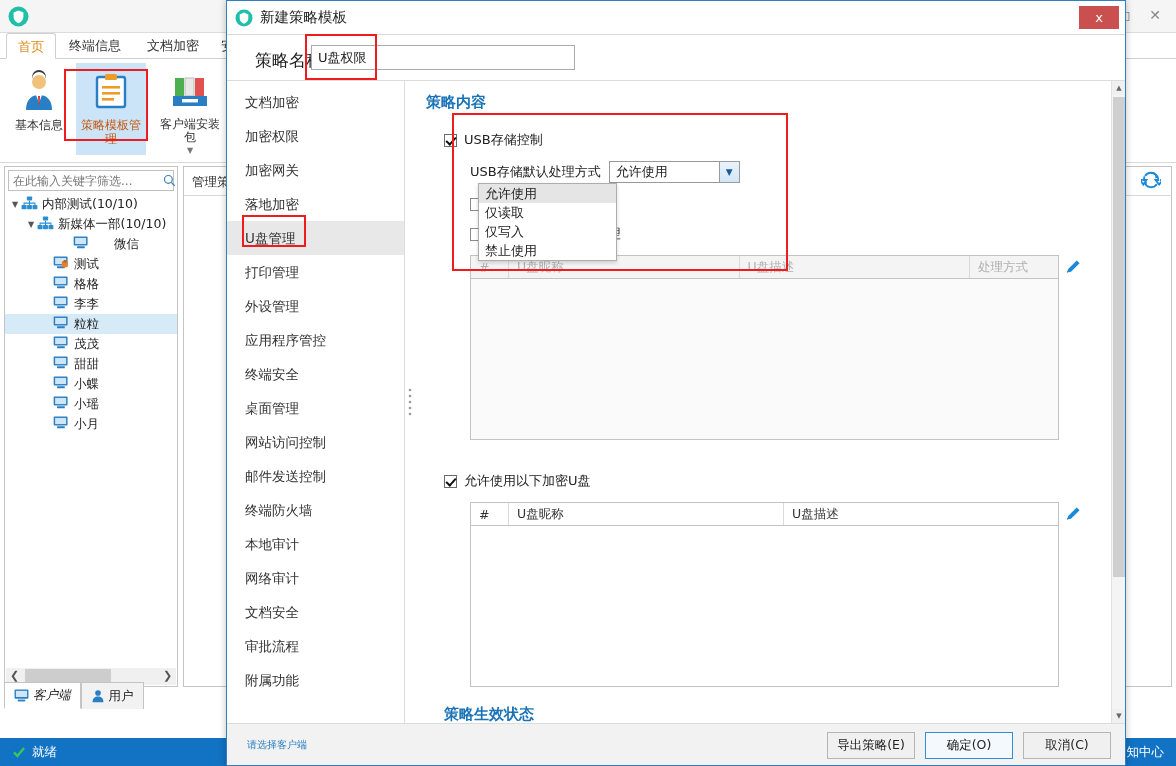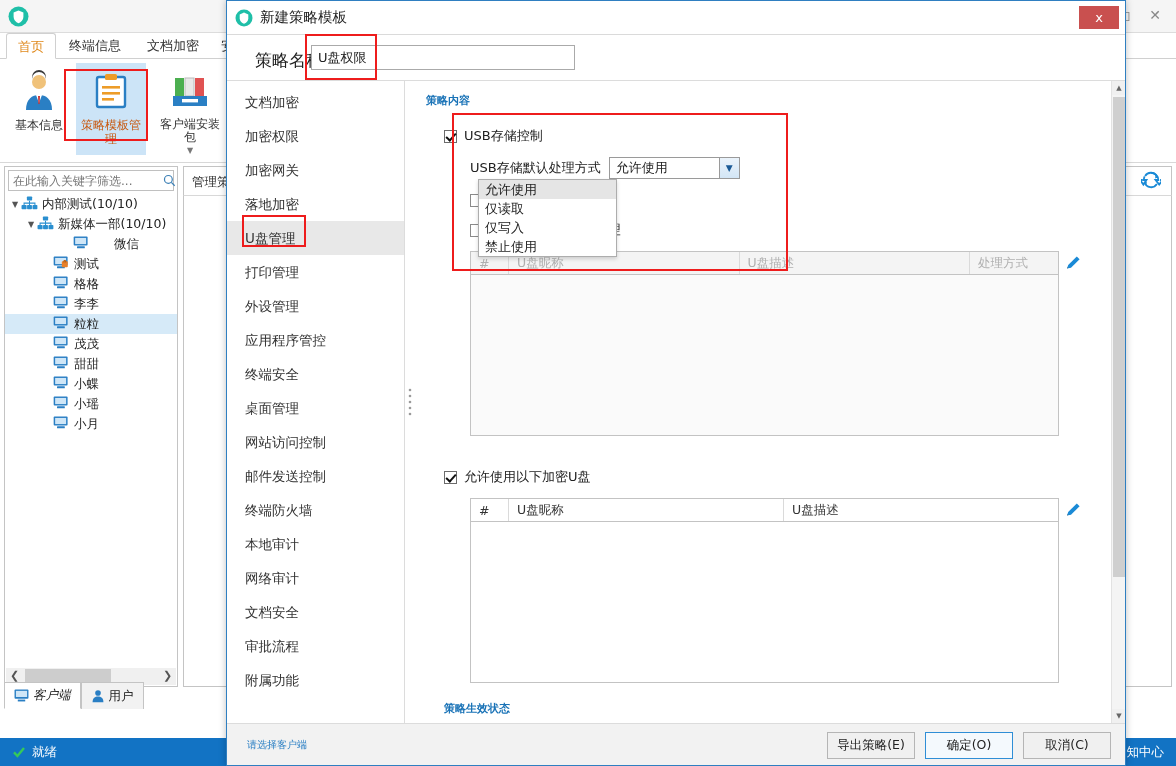--- a/index.html
+++ b/index.html
@@ -165,21 +165,21 @@
 
   .drag-dots {
     width: 9px; display: flex; align-items: center; justify-content: center;
     color: #999; font-size: 9px; letter-spacing: 0; flex-shrink: 0;
     background: #fff;
   }
 
   .content-col { flex: 1; position: relative; overflow: hidden; background: #fff; }
   .content-inner { position: absolute; left: 0; top: 0; right: 14px; bottom: 0; padding: 12px 14px 0 12px; }
 
-  .sect-title { color: #1a73b7; font-size: 11px; font-weight: bold; margin-bottom: 9px; }
+  .sect-title { color: #1a73b7; font-size: 15px; font-weight: bold; margin-bottom: 9px; }
   .sect-title.second { margin-top: 8px; }
 
   .hl-box { position: relative; padding: 10px 12px 10px 18px; }
 
   .cb-row { display: flex; align-items: center; margin-bottom: 12px; font-size: 13px; }
   .cbx {
     width: 13px; height: 13px; border: 1px solid #6b6b6b; background: #fff;
     margin-right: 7px; position: relative; flex-shrink: 0;
   }
   .cbx.checked::after {

